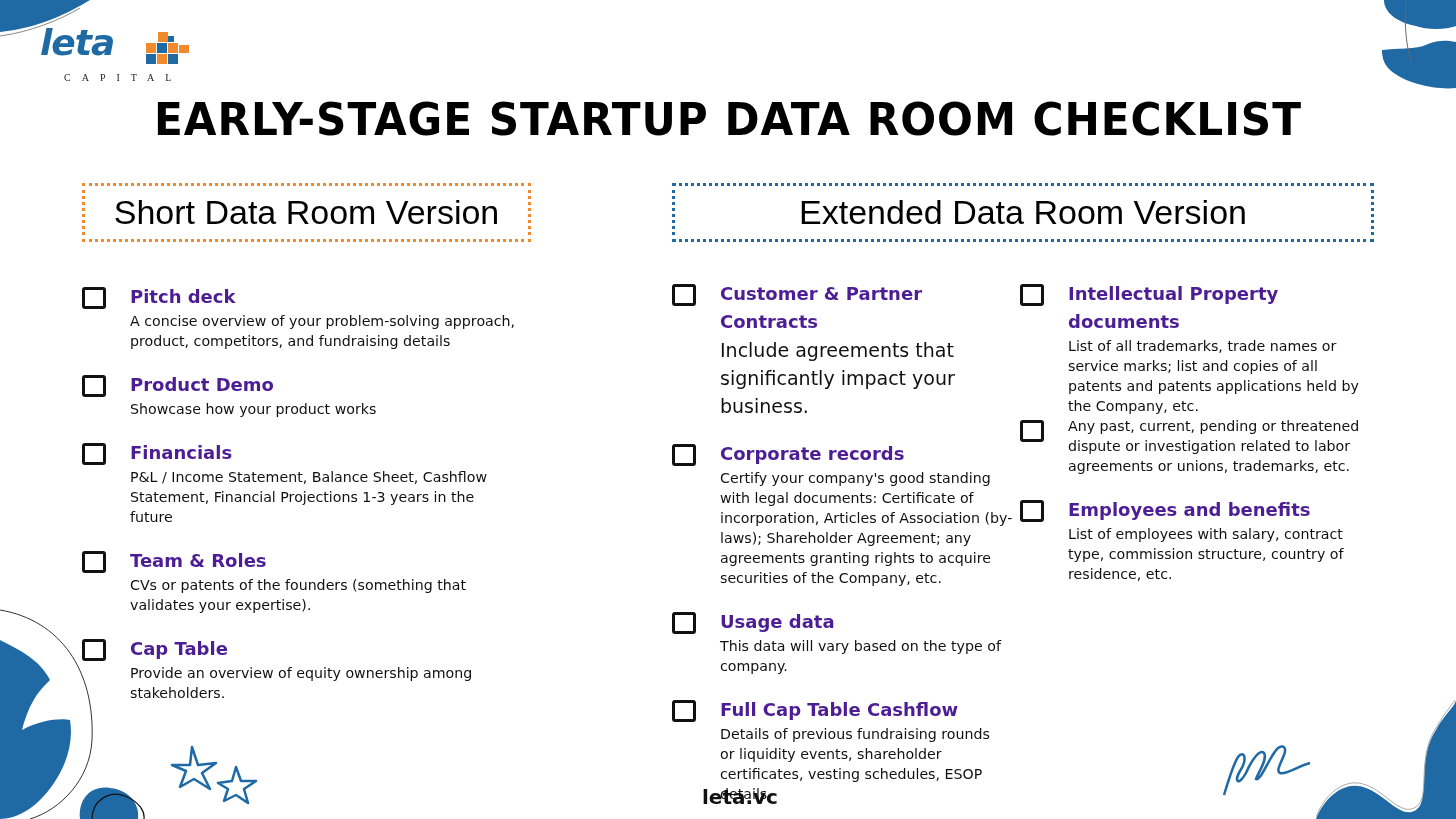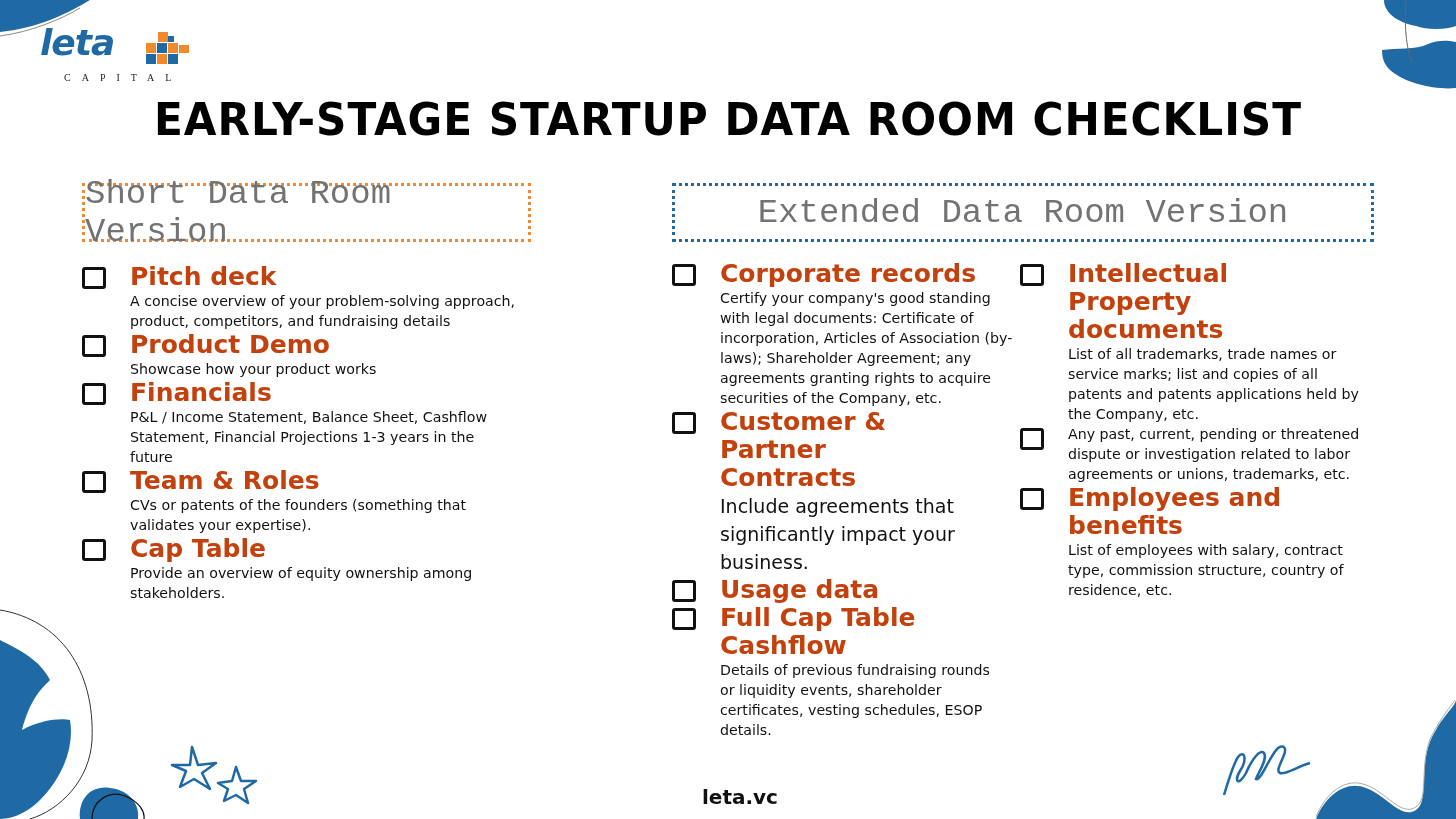--- a/index.html
+++ b/index.html
@@ -12,31 +12,31 @@
   .logo-word { position:absolute; left:0; top:-6px; font-family:"DejaVu Sans", sans-serif; font-size:36px; font-weight:bold; color:#1f6aa5; letter-spacing:-1px;font-style:italic; }
   .logo-sub { position:absolute; left:0; top:44px; font-family:"Liberation Serif", serif; font-size:10px; letter-spacing:11px; color:#222;margin-left:24px; }
   .logo-mark { position:absolute; left:104px; top:4px; width:46px; height:34px; }
   .title {
     position:absolute; left:0; right:0; top:94px; text-align:center;
     font-family:"DejaVu Sans", sans-serif; font-weight:900; font-size:44px; letter-spacing:1px;
     color:#000; transform:scaleX(0.96);
   }
   .section-box {
     position:absolute; box-sizing:border-box; display:flex; align-items:center; justify-content:center;
-    font-family:Liberation Mono, monospace; font-weight:300; font-size:34px; color:#737373;
+    font-family:Liberation Sans, sans-serif; font-weight:300; font-size:34px; color:#000000;
   }
   .box-short { left:82px; top:183px; width:449px; height:59px; border:3px dotted #f08a2c; }
   .box-ext { left:672px; top:183px; width:702px; height:59px; border:3px dotted #1f6aa5; }
   .col { position:absolute; }
   .item { position:relative; padding-left:48px; }
   .cbx {
     position:absolute; left:0; top:4px; width:24px; height:22px;
     border:3px solid #111; border-radius:3px; box-sizing:border-box;
   }
-  .item-title { font-family:"DejaVu Sans", sans-serif; font-weight:bold; font-size:25px; line-height:28px; color:#c2410c; }
+  .item-title { font-family:"DejaVu Sans", sans-serif; font-weight:bold; font-size:18px; line-height:28px; color:#4c1d95;margin-top:20px; }
   .item-desc { font-family:"DejaVu Sans", sans-serif; font-size:14.2px; line-height:20px; color:#111; }
   .item-desc.large { font-size:19px; line-height:28px; }
   .footer { position:absolute; left:702px; top:785px; font-family:"DejaVu Sans", sans-serif; font-weight:bold; font-size:20px; color:#111; }
 </style>
 </head>
 <body>
 
 <svg class="deco" style="left:0;top:0" width="100" height="40" viewBox="0 0 100 40">
   <path d="M0 0 H90 C70 12 40 28 0 32 Z" fill="#1f6aa5"></path>
   <path d="M0 36 C30 32 60 20 80 8" stroke="#888" stroke-width="1" fill="none"></path>
@@ -113,31 +113,32 @@
   <div class="item">
     <span class="cbx"></span>
     <div class="item-title">Cap Table</div>
     <div class="item-desc" style="width:390px">Provide an overview of equity ownership among stakeholders.</div>
   </div>
 </div>
 
 <div class="col" style="left:672px; top:260px; width:350px;">
   <div class="item">
     <span class="cbx"></span>
+    <div class="item-title" style="width:220px">Customer &amp; Partner Contracts</div>
+    <div class="item-desc large" style="width:260px">Include agreements that significantly impact your business.</div>
+  </div>
+  <div class="item">
+    <span class="cbx"></span>
     <div class="item-title">Corporate records</div>
     <div class="item-desc">Certify your company's good standing with legal documents: Certificate of incorporation, Articles of Association (by-laws); Shareholder Agreement; any agreements granting rights to acquire securities of the Company, etc.</div>
   </div>
   <div class="item">
     <span class="cbx"></span>
-    <div class="item-title" style="width:220px">Customer &amp; Partner Contracts</div>
-    <div class="item-desc large" style="width:260px">Include agreements that significantly impact your business.</div>
-  </div>
-  <div class="item">
-    <span class="cbx"></span>
     <div class="item-title">Usage data</div>
+    <div class="item-desc" style="width:290px">This data will vary based on the type of company.</div>
   </div>
   <div class="item">
     <span class="cbx"></span>
     <div class="item-title">Full Cap Table Cashflow</div>
     <div class="item-desc" style="width:270px">Details of previous fundraising rounds or liquidity events, shareholder certificates, vesting schedules, ESOP details.</div>
   </div>
 </div>
 
 <div class="col" style="left:1020px; top:260px; width:340px;">
   <div class="item">

